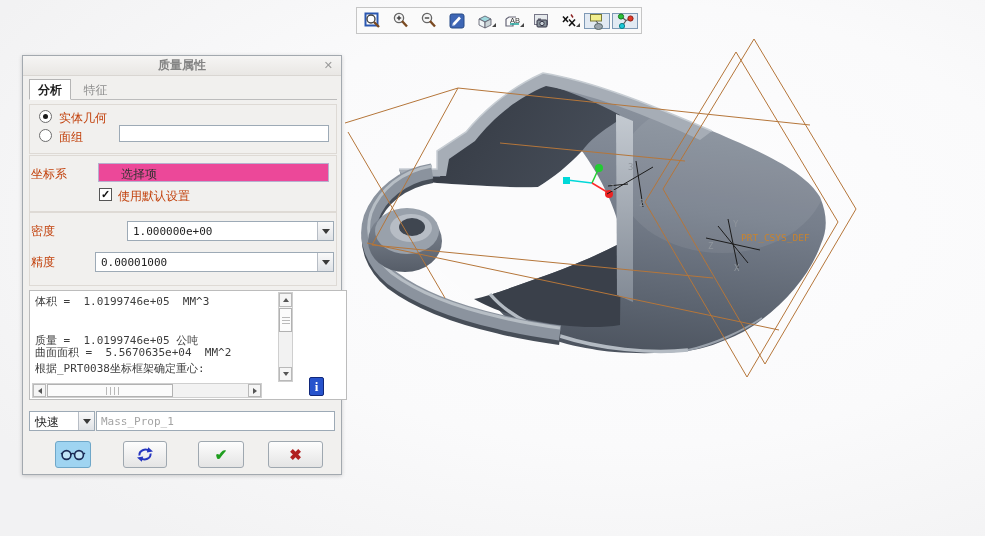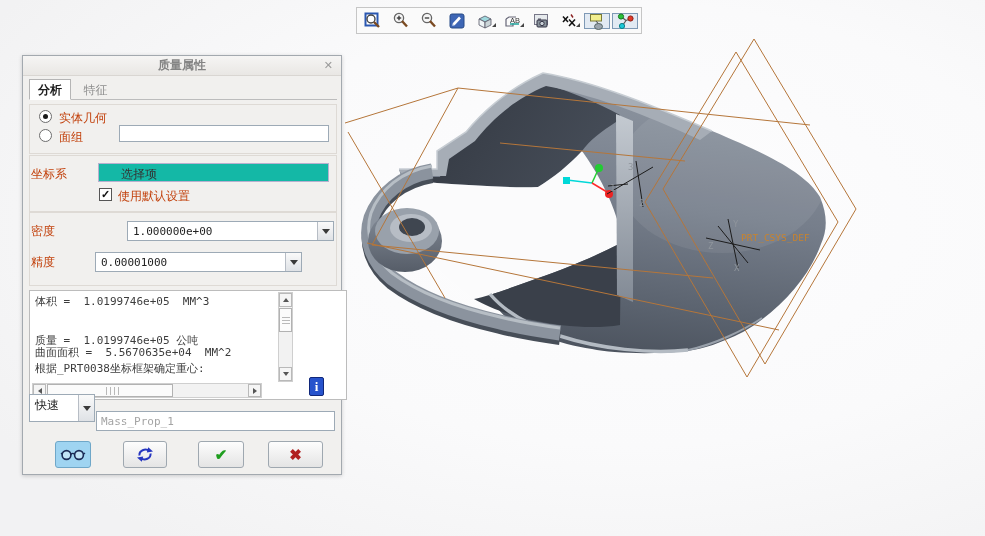--- a/index.html
+++ b/index.html
@@ -29,21 +29,21 @@
   .close-x{position:absolute;right:8px;top:3px;font-size:11px;color:#9a9a9a;cursor:default;}
   .tabs{position:absolute;left:6px;top:23px;width:308px;height:21px;border-bottom:1px solid #bcbcbc;}
   .tab{display:inline-block;height:21px;line-height:20px;padding:0 8px;font-size:12px;color:#8d8d8d;
        position:relative;top:0;}
   .tab.active{background:#fff;border:1px solid #b5b5b5;border-bottom:1px solid #fff;color:#1d1d1d;font-weight:bold;}
   .group{position:absolute;left:6px;width:308px;border:1px solid #dedad5;}
   .g-label{position:absolute;font-size:12px;color:#c2410c;}
   .radio{position:absolute;width:13px;height:13px;border-radius:50%;border:1px solid #6d6d6d;background:#fff;}
   .radio.sel::after{content:"";position:absolute;left:3px;top:3px;width:5px;height:5px;border-radius:50%;background:#1a1a1a;}
   .field{position:absolute;background:#fff;border:1px solid #9daab6;}
-  .field.lav{background:#14b8a6;border:1px solid #b7b0cf;font-size:12px;color:#333;padding:2px 4px 0 22px;}
+  .field.lav{background:#ec4899;border:1px solid #b7b0cf;font-size:12px;color:#333;padding:2px 4px 0 22px;}
   .checkbox{position:absolute;width:13px;height:13px;background:#fff;border:1px solid #555;
             font-size:11px;line-height:11px;text-align:center;font-weight:bold;color:#111;}
   .checkbox.on::after{content:"✓";}
   .combo{position:absolute;background:#fff;border:1px solid #9daab6;display:flex;}
   .combo .val{flex:1;font-size:11px;padding:3px 0 0 5px;color:#222;font-family:"DejaVu Sans Mono",monospace;overflow:hidden;white-space:nowrap;}
   .combo .cjk{font-family:"Liberation Sans",sans-serif;font-size:12px;padding-top:2px;}
   .combo .arrow{width:16px;border-left:1px solid #b7bdc5;background:linear-gradient(#fafafa,#dfe2e6);
                 display:flex;align-items:center;justify-content:center;}
   .tri-d{width:0;height:0;border-left:4px solid transparent;border-right:4px solid transparent;border-top:5px solid #3a3a3a;}
   .results{position:absolute;left:6px;top:234px;width:318px;height:110px;background:#fff;border:1px solid #bcbcbc;overflow:hidden;}
@@ -334,21 +334,21 @@
 
     <div class="group" style="top:156px;height:74px;"></div>
     <span class="g-label" style="left:8px;top:167px;">密度</span>
     <div class="combo" style="left:104px;top:165px;width:207px;height:20px;">
       <span class="val">1.000000e+00</span>
       <span class="arrow">
           <span class="tri-d"></span>
         </span>
     </div>
     <span class="g-label" style="left:8px;top:198px;">精度</span>
-    <div class="combo" style="left:72px;top:196px;width:207px;height:20px;">
+    <div class="combo" style="left:72px;top:196px;width:239px;height:20px;">
       <span class="val">0.00001000</span>
       <span class="arrow">
           <span class="tri-d"></span>
         </span>
     </div>
 
     <div class="results">
       <div class="res-line" style="top:4px;">体积 =  1.0199746e+05  MM^3</div>
       <div class="res-line" style="top:17px;margin-top:38px;">曲面面积 =  5.5670635e+04  MM^2</div>
       <div class="res-line" style="top:43px;">质量 =  1.0199746e+05 公吨</div>
@@ -367,21 +367,21 @@
             <span class="tri-lf"></span>
           </div>
         <div class="hthumb"></div>
         <div class="sbtn" style="left:215px;top:0;width:13px;height:13px;">
             <span class="tri-rt"></span>
           </div>
       </div>
     </div>
     <div class="info-btn">i</div>
 
-    <div class="combo" style="left:6px;top:338px;width:66px;height:28px;">
+    <div class="combo" style="left:6px;top:355px;width:66px;height:20px;">
       <span class="val cjk">快速</span>
       <span class="arrow">
           <span class="tri-d"></span>
         </span>
     </div>
     <input class="name-input" value="Mass_Prop_1" style="">
 
     <div class="abtn preview" style="left:32px;width:36px;">
       <svg width="26" height="14">
         <circle cx="6.5" cy="7" r="4.4" fill="rgba(255,255,255,0.35)" stroke="#1a2a55" stroke-width="1.6"></circle>

